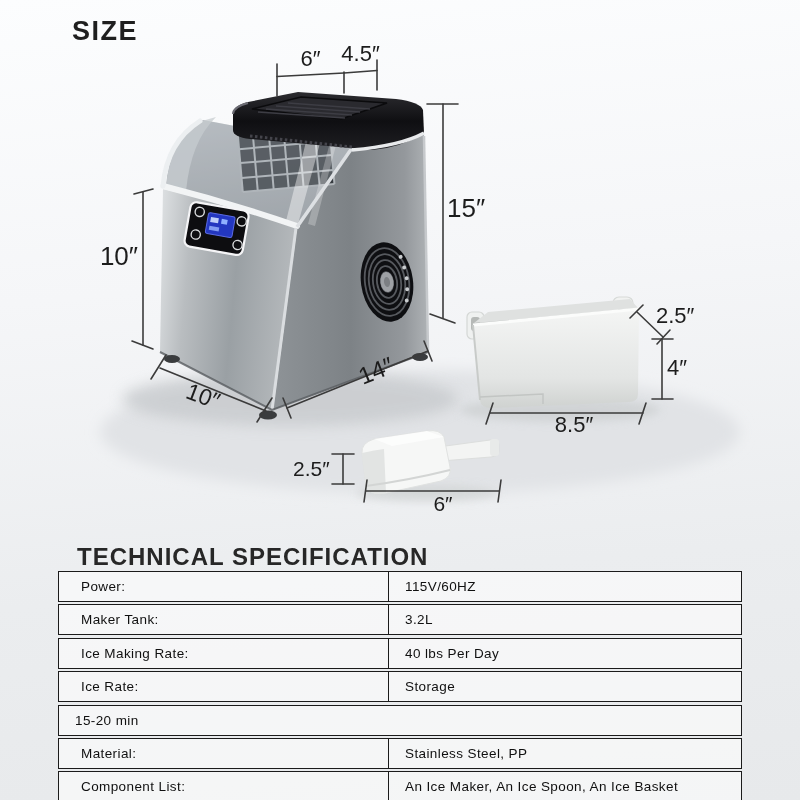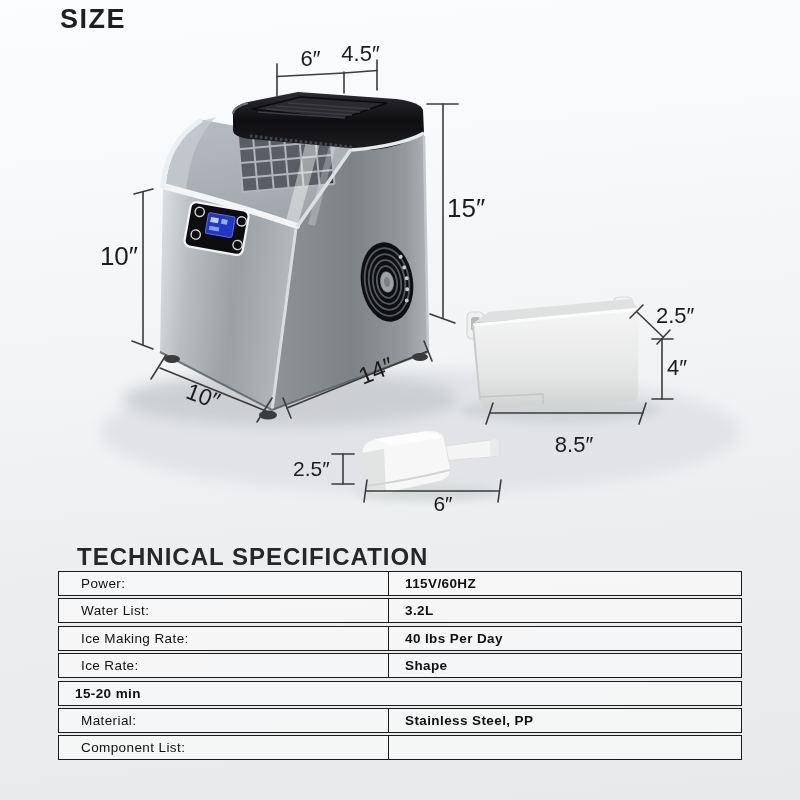--- a/index.html
+++ b/index.html
@@ -1,47 +1,47 @@
 <!DOCTYPE html>
 <html><head>
 <meta charset="utf-8">
 <style>
   html,body{margin:0;padding:0;}
   .page{
     position:relative;width:800px;height:800px;overflow:hidden;
     background:linear-gradient(175deg,#fcfdfe 0%,#f5f6f8 35%,#ebedef 70%,#e7e9eb 100%);
     font-family:"Liberation Sans","DejaVu Sans",sans-serif;color:#1d1d1d;
   }
-  .size-title{position:absolute;left:60px;top:4px;margin:0;font-size:27px;font-weight:bold;
+  .size-title{position:absolute;left:60px;top:4px;margin:12px;font-size:27px;font-weight:bold;
     letter-spacing:1.5px;color:#1f1f1f;}
   .scene{position:absolute;left:0;top:0;width:800px;height:525px;}
   .scene svg{position:absolute;left:0;top:0;}
   .dim{position:absolute;white-space:nowrap;color:#1c1c1c;font-weight:500;}
   .dim.c{text-align:center;}
   .dim.r{text-align:right;}
   .d-top-w{left:277px;top:46px;width:67px;font-size:22px;}
   .d-top-d{left:333px;top:41px;width:55px;font-size:22px;}
   .d-height{left:447px;top:193px;font-size:26px;}
   .d-front-h{left:94px;top:241px;width:44px;font-size:26px;}
   .d-base-w{left:176px;top:383px;width:54px;font-size:23px;transform:rotate(21deg);}
   .d-base-d{left:349px;top:357px;width:54px;font-size:24px;transform:rotate(-22deg);}
   .d-bask-hand{left:656px;top:303px;font-size:22px;}
   .d-bask-h{left:667px;top:355px;font-size:22px;}
-  .d-bask-l{left:547px;top:412px;width:54px;font-size:22px;margin-top:20px;}
+  .d-bask-l{left:547px;top:412px;width:54px;font-size:22px;}
   .d-scoop-h{left:293px;top:457px;font-size:21px;}
   .d-scoop-l{left:421px;top:492px;width:44px;font-size:21px;}
   .spec-title{position:absolute;left:61px;top:527px;margin:16px;font-size:24px;font-weight:bold;
     letter-spacing:1px;color:#272727;}
   .spec-table{position:absolute;left:58px;top:571px;width:684px;}
-  .spec-row{display:flex;align-items:stretch;height:25px;margin-bottom:2.4px;
+  .spec-row{display:flex;align-items:stretch;height:31px;margin-bottom:2.4px;
     border:1.8px solid #1b1b1b;background:rgba(255,255,255,.55);box-sizing:border-box;}
   .spec-cell{display:flex;align-items:center;font-size:13.5px;letter-spacing:.4px;color:#101010;
     box-sizing:border-box;overflow:hidden;}
   .spec-cell.label{width:330px;border-right:1.8px solid #1b1b1b;padding-left:22px;}
-  .spec-cell.value{flex:1;padding-left:16px;font-weight:bold;}
+  .spec-cell.value{flex:1;padding-left:16px;}
 </style>
 </head>
 <body>
 
 <div class="page">
 
   <h1 class="size-title">SIZE</h1>
 
   <div class="scene">
     <svg viewBox="0 0 800 525" width="800" height="525">
@@ -258,36 +258,37 @@
   </div>
 
   <h2 class="spec-title">TECHNICAL SPECIFICATION</h2>
 
   <div class="spec-table">
     <div class="spec-row">
       <div class="spec-cell label">Power:</div>
       <div class="spec-cell value">115V/60HZ</div>
     </div>
     <div class="spec-row">
-      <div class="spec-cell label">Water List:</div>
+      <div class="spec-cell label">Maker Tank:</div>
       <div class="spec-cell value">3.2L</div>
     </div>
     <div class="spec-row">
       <div class="spec-cell label">Ice Making Rate:</div>
       <div class="spec-cell value">40 lbs Per Day</div>
     </div>
     <div class="spec-row">
       <div class="spec-cell label">Ice Rate:</div>
-      <div class="spec-cell value">Shape</div>
+      <div class="spec-cell value">Storage</div>
     </div>
     <div class="spec-row">
       <div class="spec-cell value">15-20 min</div>
     </div>
     <div class="spec-row">
       <div class="spec-cell label">Material:</div>
       <div class="spec-cell value">Stainless Steel, PP</div>
     </div>
     <div class="spec-row">
       <div class="spec-cell label">Component List:</div>
+      <div class="spec-cell value">An Ice Maker, An Ice Spoon, An Ice Basket</div>
     </div>
   </div>
 
 </div>
 
 </body></html>

